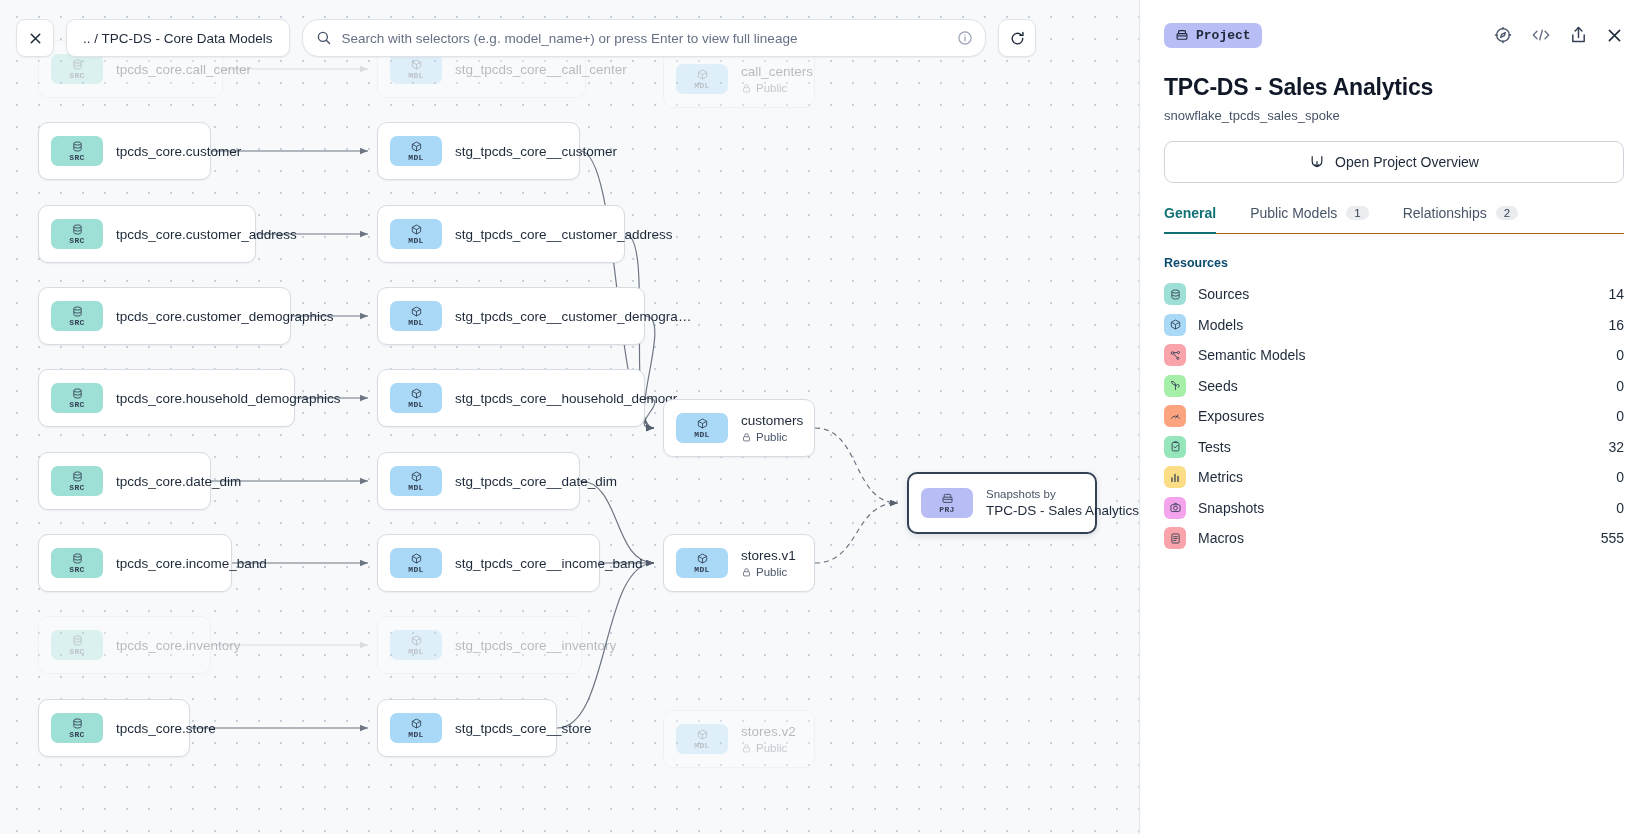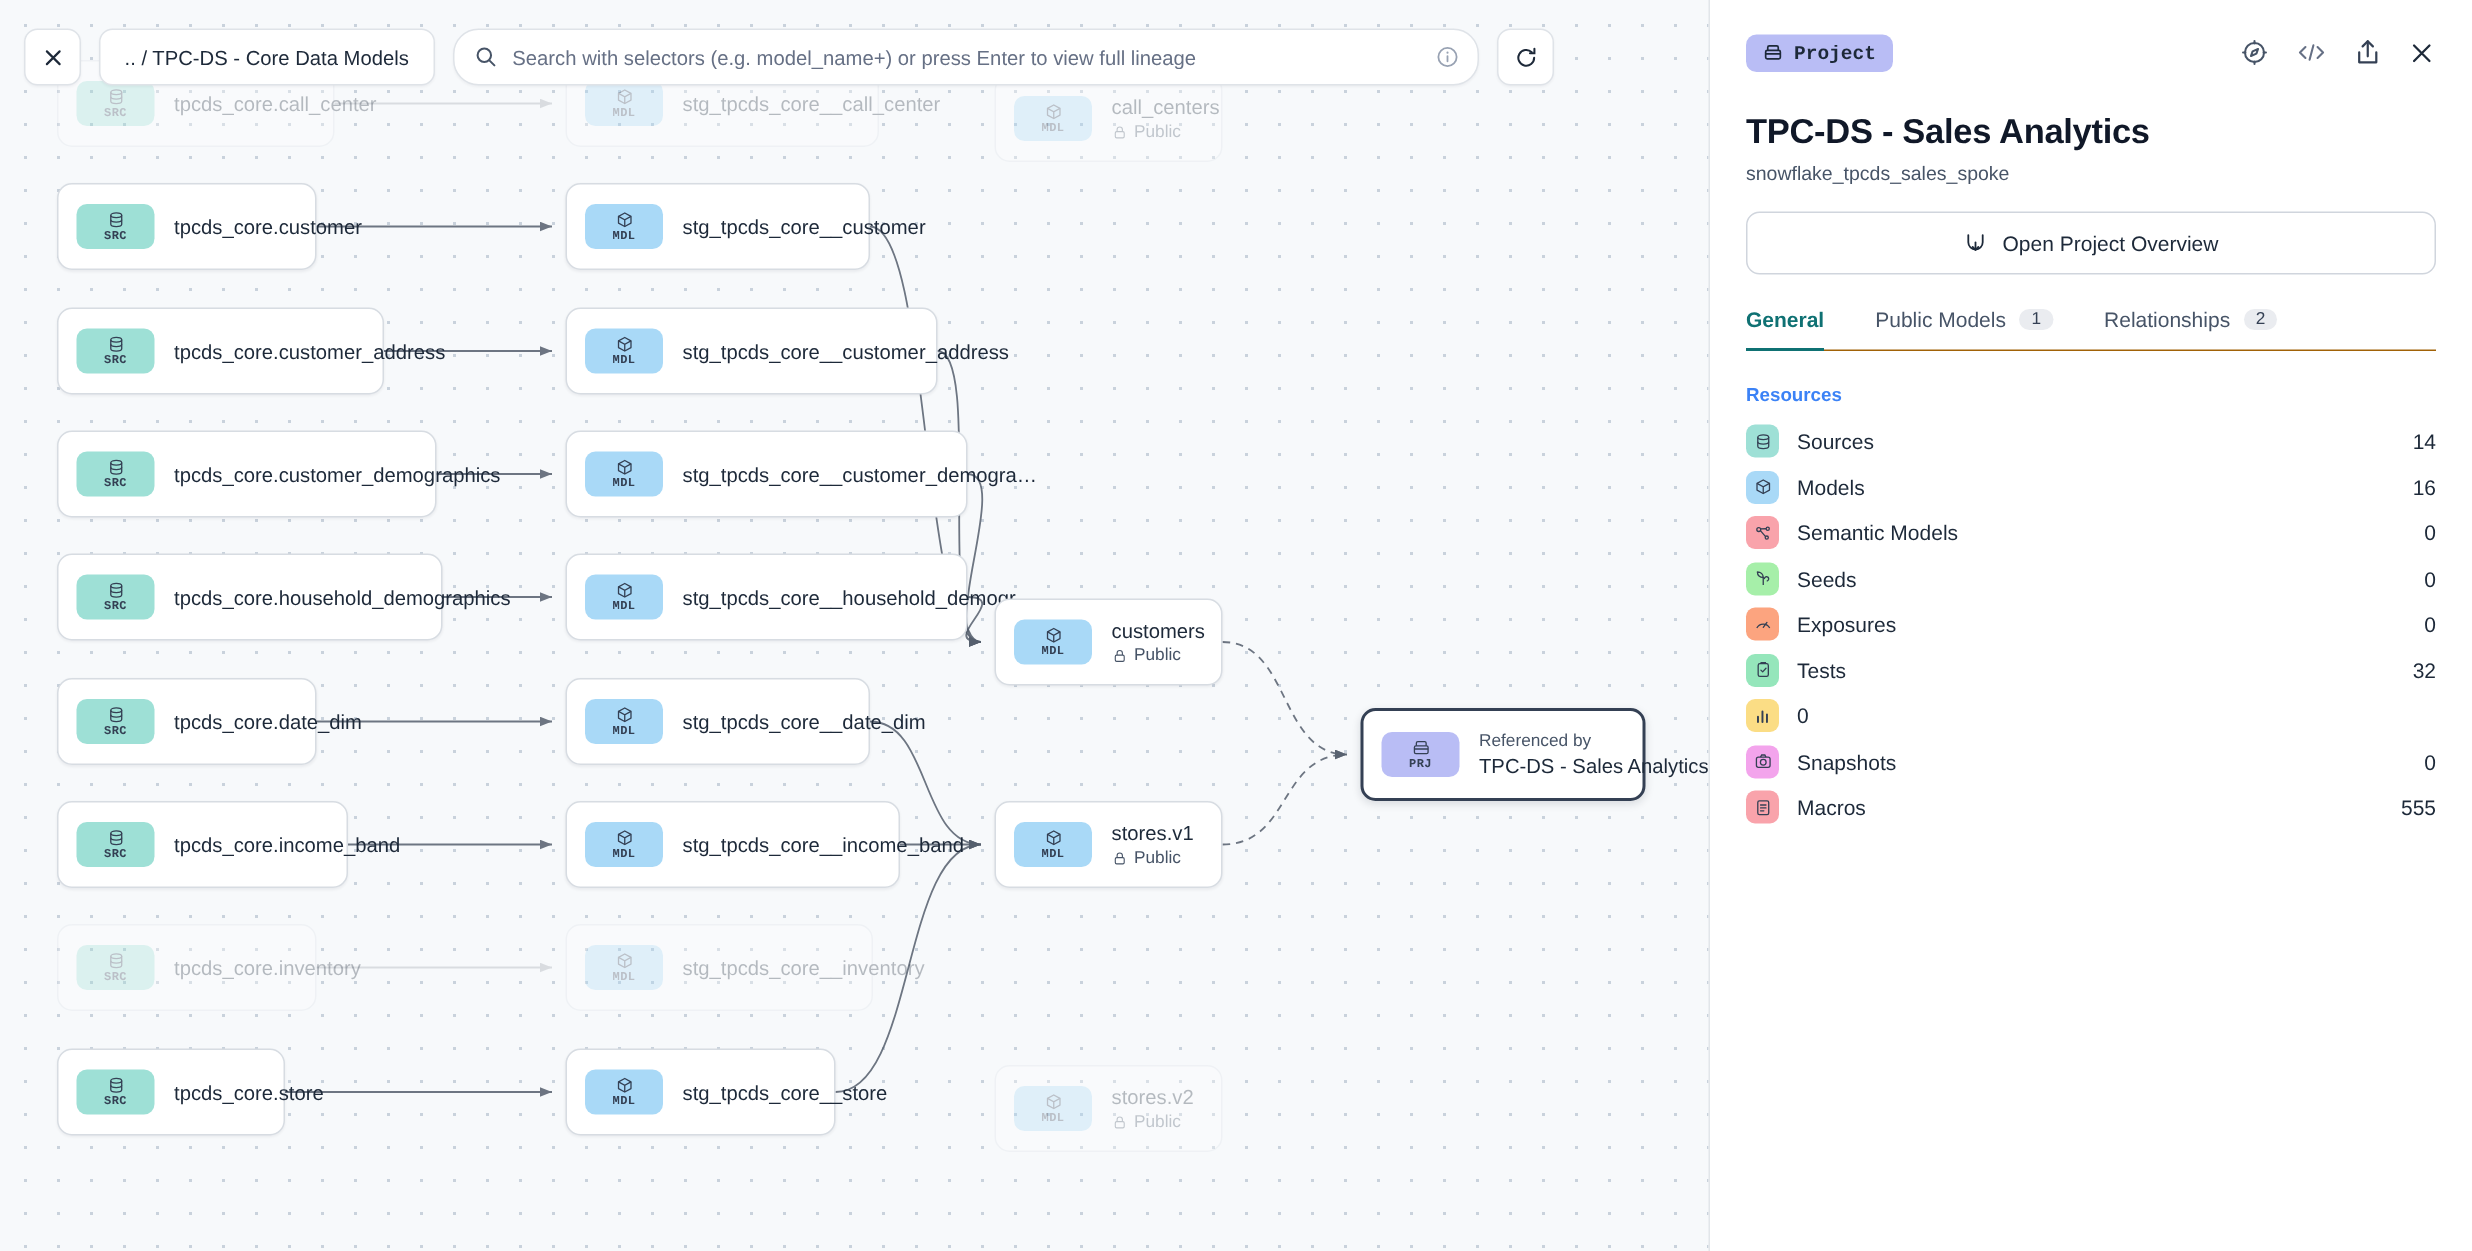--- a/index.html
+++ b/index.html
@@ -150,21 +150,21 @@
     border-bottom: 2px solid transparent;
     margin-bottom: -1px;
   }
   .tab.active { color: #0f7173; font-weight: bold; border-bottom-color: #0f7173; }
   .tab .count {
     background: #eaecf0; color: #344054;
     border-radius: 10px; padding: 1px 8px;
     font-size: 11.5px; font-weight: normal;
     min-width: 22px; text-align: center;
   }
-  .section-label { font-size: 12.5px; font-weight: bold; color: #3b82f6; margin-top: 22px; }
+  .section-label { font-size: 12.5px; font-weight: bold; color: #0c4a6e; margin-top: 22px; }
   .res-list { margin-top: 9px; }
   .res-row {
     display: flex; align-items: center;
     height: 30.5px;
     cursor: pointer;
   }
   .res-icon {
     width: 22px; height: 22px; border-radius: 6px;
     display: flex; align-items: center; justify-content: center;
     flex: none; margin-right: 12px;
@@ -559,21 +559,21 @@
             <span class="glyph">
               <svg width="13" height="13" viewBox="0 0 20 20" fill="none" stroke="#344054" stroke-width="1.35">
                 <rect x="3" y="8" width="14" height="8" rx="1.5"></rect>
                 <path d="M5 8 L5 5.2 A1.5 1.5 0 0 1 6.5 3.7 L13.5 3.7 A1.5 1.5 0 0 1 15 5.2 L15 8"></path>
                 <path d="M3 11.3 L17 11.3"></path>
               </svg>
             </span>
             <span class="btxt">PRJ</span>
           </div>
           <div class="node-text">
-            <div class="node-caption">Referenced by</div>
+            <div class="node-caption">Snapshots by</div>
             <div class="node-title">TPC-DS - Sales Analytics</div>
           </div>
         </div>
       </div>
 
     <div class="toolbar">
       <div class="tb-btn">
         <svg width="17" height="17" viewBox="0 0 20 20" stroke="#1d2939" stroke-width="1.7" stroke-linecap="round">
           <path d="M5 5 L15 15 M15 5 L5 15"></path>
         </svg>
@@ -740,20 +740,21 @@
           </div>
           <div class="res-name">Tests</div>
           <div class="res-count">32</div>
         </div>
         <div class="res-row">
           <div class="res-icon" style="background: rgb(251, 221, 133);">
             <svg width="13" height="13" viewBox="0 0 20 20" fill="none" stroke="#344054" stroke-width="1.35">
               <path d="M4.6 16 L4.6 10.6 M9.2 16 L9.2 5.2 M13.8 16 L13.8 8.2" stroke-width="2" stroke-linecap="round"></path>
             </svg>
           </div>
+          <div class="res-name">Metrics</div>
           <div class="res-count">0</div>
         </div>
         <div class="res-row">
           <div class="res-icon" style="background: rgb(243, 164, 236);">
             <svg width="13" height="13" viewBox="0 0 20 20" fill="none" stroke="#344054" stroke-width="1.35">
               <rect x="3" y="5.8" width="14" height="10.4" rx="2"></rect>
               <path d="M7.2 5.8 L8.4 3.6 L11.6 3.6 L12.8 5.8"></path>
               <circle cx="10" cy="11" r="2.9"></circle>
             </svg>
           </div>

